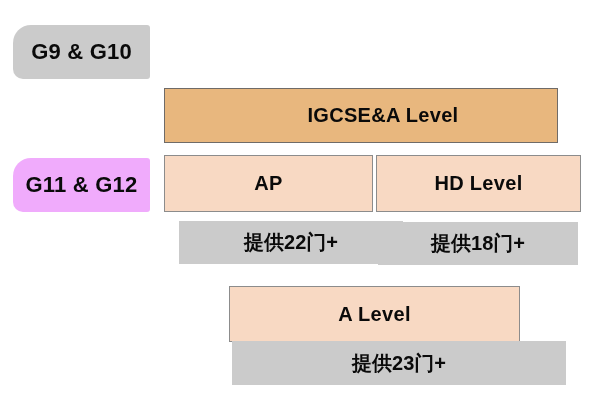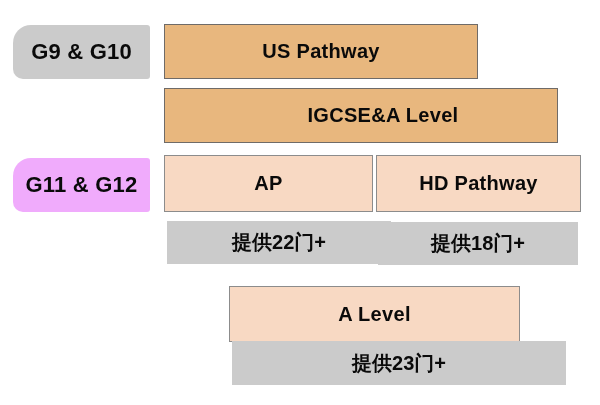--- a/index.html
+++ b/index.html
@@ -41,41 +41,40 @@
   .count {
     font-size: 20px;
   }
   
   .pos-g9     { left: 13px;  top: 25px;  width: 137px; height: 54px; }
   .pos-us     { left: 164px; top: 24px;  width: 314px; height: 55px; }
   .pos-igcse  { left: 164px; top: 88px;  width: 394px; height: 55px; }
   .pos-g11    { left: 13px;  top: 158px; width: 137px; height: 54px; }
   .pos-ap     { left: 164px; top: 155px; width: 209px; height: 57px; }
   .pos-hd     { left: 376px; top: 155px; width: 205px; height: 57px; }
-  .pos-apc    { left: 167px; top: 221px; width: 224px; height: 43px; }
+  .pos-apc    { left: 179px; top: 221px; width: 224px; height: 43px; }
   .pos-hdc    { left: 378px; top: 222px; width: 200px; height: 43px; }
   .pos-al     { left: 229px; top: 286px; width: 291px; height: 56px; }
   .pos-alc    { left: 232px; top: 341px; width: 334px; height: 44px; }
 </style>
 </head>
 <body>
 
 <div class="canvas">
 
   <div class="box grade pos-g9" style="background-color: rgb(203, 203, 203);">G9 &amp; G10</div>
 
-  <div class="box course pos-us" style="background-color: rgb(232, 183, 126); border-color: rgb(111, 107, 104);">US Pathway</div>
 
   <div class="box course pos-igcse" style="background-color: rgb(232, 183, 126); border-color: rgb(111, 107, 104); padding-left: 44px;">IGCSE&amp;A Level</div>
 
   <div class="box grade pos-g11" style="background-color: #f0abfc;">G11 &amp; G12</div>
 
   <div class="box course pos-ap" style="background-color: rgb(248, 217, 195); border-color: rgb(140, 140, 140);">AP</div>
 
-  <div class="box course pos-hd" style="background-color: rgb(248, 217, 195); border-color: rgb(140, 140, 140);">HD Pathway</div>
+  <div class="box course pos-hd" style="background-color: rgb(248, 217, 195); border-color: rgb(140, 140, 140);">HD Level</div>
 
   <div class="box count pos-apc" style="background-color: rgb(203, 203, 203);">提供22门+</div>
 
   <div class="box count pos-hdc" style="background-color: rgb(203, 203, 203);">提供18门+</div>
 
   <div class="box course pos-al" style="background-color: rgb(248, 217, 195); border-color: rgb(140, 140, 140);">A Level</div>
 
   <div class="box count pos-alc" style="background-color: rgb(203, 203, 203);">提供23门+</div>
 
 </div>

